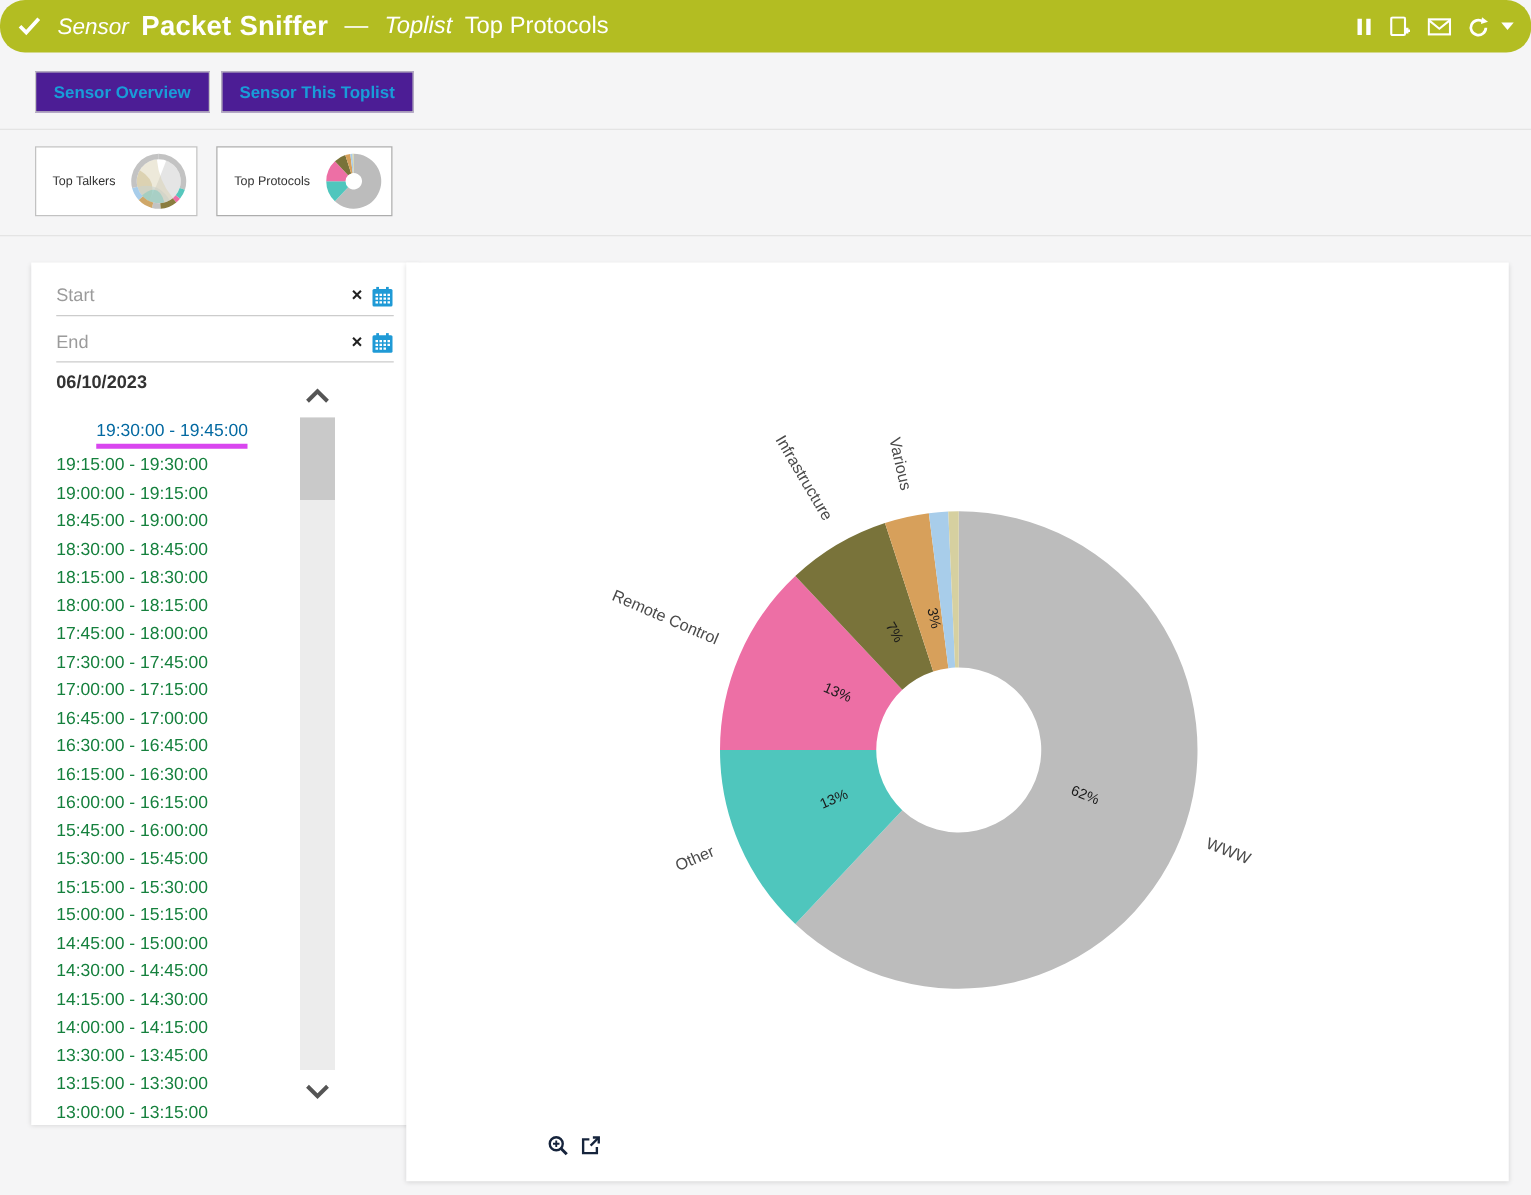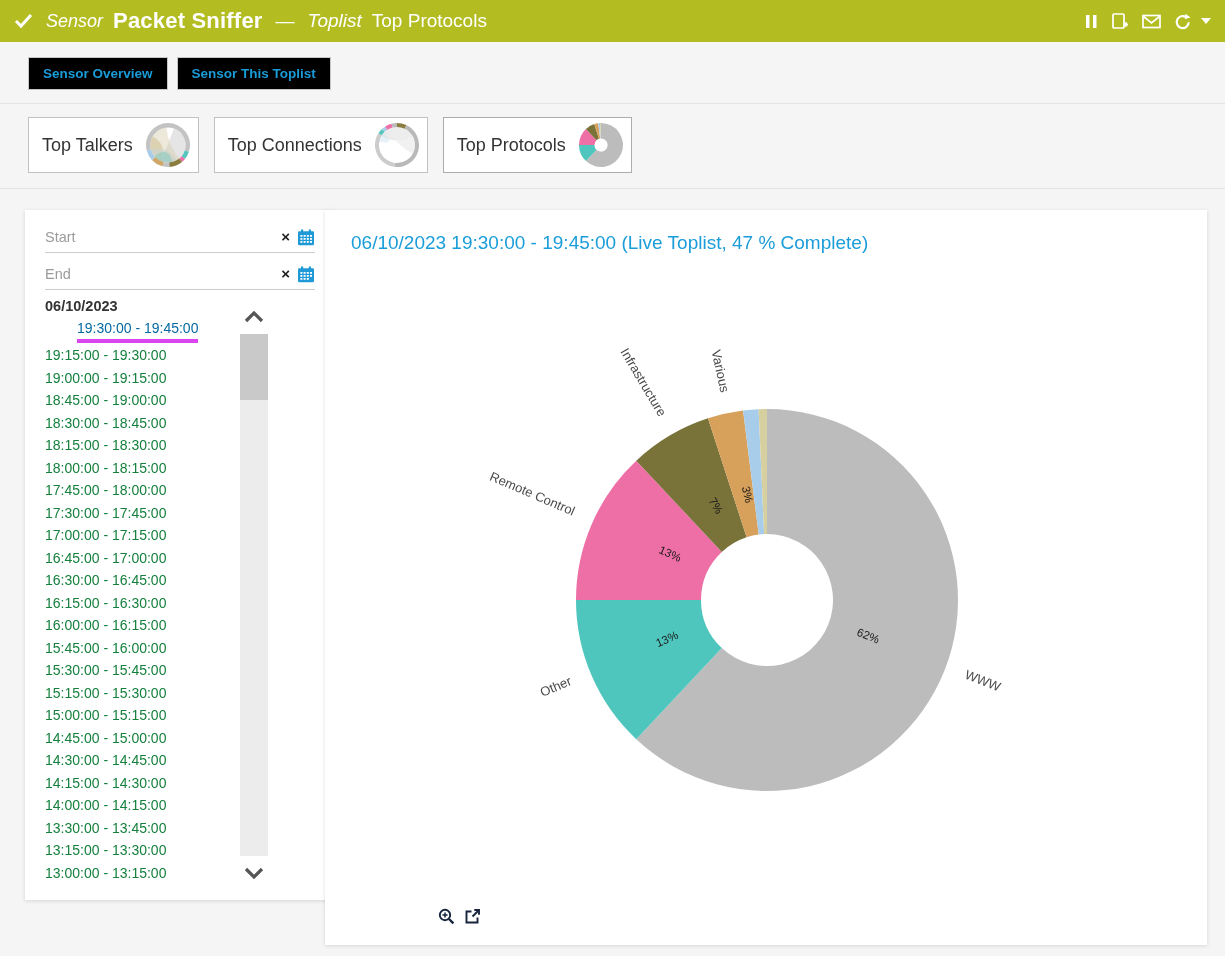--- a/index.html
+++ b/index.html
@@ -1,60 +1,60 @@
 <!DOCTYPE html>
 <html><head>
 <meta charset="utf-8">
 <style>
   * { margin:0; padding:0; box-sizing:border-box; }
   html,body { width:1225px; height:956px; }
   body { font-family:"Liberation Sans", sans-serif; background:#f5f5f6; position:relative; overflow:hidden; }
 
   
   .topbar { position:absolute; top:0; left:0; width:100%; height:42px; background:#b3bd22;
-            display:flex; align-items:center; padding:0 14px; color:#fff; }
+            display:flex; align-items:center; padding:0 14px; color:#fff;border-radius:20px; }
   .topbar .chk { display:flex; align-items:center; margin-right:12px; }
   .t-sensor-label { font-style:italic; font-size:18px; }
   .t-sensor-name  { font-weight:bold; font-size:22px; margin-left:10px; letter-spacing:.2px; }
   .t-dash { margin:0 13px; font-size:19px; }
   .t-toplist-label { font-style:italic; font-size:19px; }
   .t-toplist-name  { font-size:19px; margin-left:10px; }
   .topbar-icons { margin-left:auto; display:flex; align-items:center; gap:13px; }
   .tb-icon { display:flex; align-items:center; cursor:pointer; }
   .caret { width:0; height:0; border-left:5px solid transparent; border-right:5px solid transparent;
            border-top:6px solid #fff; margin-left:-4px; }
 
   
   .toolbar { position:absolute; top:57px; left:28px; display:flex; gap:9px; }
-  .btn { background:#000000; border:1px solid #c6c6c6; color:#199cd8; font-weight:bold;
+  .btn { background:#4c1d95; border:1px solid #c6c6c6; color:#199cd8; font-weight:bold;
          font-size:13.5px; padding:8px 14px; cursor:pointer; font-family:inherit; }
 
   .divider { position:absolute; left:0; width:100%; height:1px; background:#e4e4e4; }
 
   
   .cards { position:absolute; top:117px; left:28px; display:flex; gap:15px; }
   .card { background:#fff; border:1px solid #c2c2c2; height:56px; display:flex; align-items:center;
           padding:0 7px 0 13px; gap:12px; cursor:pointer; }
   .card.active { border-color:#adadad; }
-  .card .clabel { font-size:18px; color:#333; white-space:nowrap; }
+  .card .clabel { font-size:10px; color:#333; white-space:nowrap; }
   .card svg { width:46px; height:46px; flex:0 0 auto; }
 
   
   .left-panel { position:absolute; left:25px; top:210px; width:310px; height:690px; background:#fff;
                 box-shadow:0 1px 4px rgba(0,0,0,.13); }
   .inputs { padding:12px 20px 0 20px; }
   .input-row { border-bottom:1px solid #ccc; height:31px; display:flex; align-items:center; margin-bottom:6px; }
   .input-row input { border:none; outline:none; flex:1; font-size:14.5px; color:#333;
                      font-family:inherit; background:transparent; min-width:0; }
   .input-row input::placeholder { color:#9b9b9b; opacity:1; }
   .clear-x { font-weight:bold; color:#222; font-size:15px; margin:0 7px 2px 0; cursor:pointer; line-height:1; }
   .cal { display:flex; align-items:center; cursor:pointer; }
 
   .list-wrap { position:absolute; top:88px; left:20px; width:190px; }
-  .date-header { font-weight:bold; font-size:14.5px; color:#333; margin-bottom:4px; }
+  .date-header { font-weight:bold; font-size:14.5px; color:#333; margin-bottom:20px; }
   .time-item { display:block; font-size:14px; color:#15803d; line-height:22.5px;
                text-decoration:none; cursor:pointer; white-space:nowrap; }
   .time-item.selected { color:#0369a1; text-decoration:none; border-bottom:4px solid #d946ef;
                display:inline-block; line-height:21px; margin-bottom:1px;margin-left:32px; }
 
   .scrollbar { position:absolute; left:215px; top:90px; width:28px; height:590px; display:flex; flex-direction:column; }
   .sb-btn { height:34px; background:#fff; display:flex; align-items:center; justify-content:center; cursor:pointer; }
   .sb-track { flex:1; background:#ececec; position:relative; }
   .sb-thumb { position:absolute; top:0; left:0; width:100%; height:66px; background:#c9c9c9; cursor:grab; }
 
@@ -133,35 +133,20 @@
         <path d="M34.313061930483094 36.482382198894015 Q23 23 21.466058927641214 5.466973313585278 A17.6 17.6 0 1 0 34.313061930483094 36.482382198894015 Z" fill="#d6cfae" fill-opacity="0.45"></path>
         <path d="M27.555215193804372 40.0002945426876 Q23 23 9.517617801105988 34.313061930483094 A17.6 17.6 0 0 0 27.555215193804372 40.0002945426876 Z" fill="#56c7bd" fill-opacity="0.35"></path>
         <path d="M23.00 1.00 A22 22 0 0 1 43.92 29.80 L39.74 28.44 A17.6 17.6 0 0 0 23.00 5.40 Z" fill="#c3c3c3"></path>
         <path d="M43.92 29.80 A22 22 0 0 1 39.95 37.02 L36.56 34.22 A17.6 17.6 0 0 0 39.74 28.44 Z" fill="#56c7bd"></path>
         <path d="M39.95 37.02 A22 22 0 0 1 37.02 39.95 L34.22 36.56 A17.6 17.6 0 0 0 36.56 34.22 Z" fill="#ed6fa5"></path>
         <path d="M37.02 39.95 A22 22 0 0 1 24.38 44.96 L24.11 40.57 A17.6 17.6 0 0 0 34.22 36.56 Z" fill="#8a7d3f"></path>
         <path d="M24.38 44.96 A22 22 0 0 1 17.53 44.31 L18.62 40.05 A17.6 17.6 0 0 0 24.11 40.57 Z" fill="#c3c3c3"></path>
         <path d="M17.53 44.31 A22 22 0 0 1 6.96 38.06 L10.17 35.05 A17.6 17.6 0 0 0 18.62 40.05 Z" fill="#cfa768"></path>
         <path d="M6.96 38.06 A22 22 0 0 1 1.69 28.47 L5.95 27.38 A17.6 17.6 0 0 0 10.17 35.05 Z" fill="#a8cdea"></path>
         <path d="M1.69 28.47 A22 22 0 0 1 23.00 1.00 L23.00 5.40 A17.6 17.6 0 0 0 5.95 27.38 Z" fill="#c3c3c3"></path>
-      </svg>
-  </div>
-  <div class="card">
-    <span class="clabel">Top Connections</span>
-    <svg viewBox="0 0 46 46">
-        <path d="M7.376901715728728 13.979999999999999 Q23 23 38.62309828427128 13.980000000000006 A18.04 18.04 0 0 0 7.376901715728728 13.979999999999999 Z" fill="#e3e3e3" fill-opacity="0.7"></path>
-        <path d="M13.979999999999992 7.376901715728733 Q23 23 38.62309828427128 32.01999999999998 A18.04 18.04 0 0 0 13.979999999999992 7.376901715728733 Z" fill="#ededed" fill-opacity="0.8"></path>
-        <path d="M5.234068135659765 19.867386874888584 Q23 23 9.180558246133636 11.404111521254832 A18.04 18.04 0 0 0 5.234068135659765 19.867386874888584 Z" fill="#cfe3f2" fill-opacity="0.5"></path>
-        <path d="M23.00 1.00 A22 22 0 0 1 32.37 3.09 L30.68 6.68 A18.04 18.04 0 0 0 23.00 4.96 Z" fill="#8a7d3f"></path>
-        <path d="M32.37 3.09 A22 22 0 0 1 20.24 44.83 L20.74 40.90 A18.04 18.04 0 0 0 30.68 6.68 Z" fill="#b9b9b9"></path>
-        <path d="M20.24 44.83 A22 22 0 0 1 4.42 11.21 L7.77 13.33 A18.04 18.04 0 0 0 20.74 40.90 Z" fill="#cccccc"></path>
-        <path d="M4.42 11.21 A22 22 0 0 1 7.94 6.96 L10.65 9.85 A18.04 18.04 0 0 0 7.77 13.33 Z" fill="#56c7bd"></path>
-        <path d="M7.94 6.96 A22 22 0 0 1 11.21 4.42 L13.33 7.77 A18.04 18.04 0 0 0 10.65 9.85 Z" fill="#a8cdea"></path>
-        <path d="M11.21 4.42 A22 22 0 0 1 17.53 1.69 L18.51 5.53 A18.04 18.04 0 0 0 13.33 7.77 Z" fill="#ed6fa5"></path>
-        <path d="M17.53 1.69 A22 22 0 0 1 23.00 1.00 L23.00 4.96 A18.04 18.04 0 0 0 18.51 5.53 Z" fill="#b9b9b9"></path>
       </svg>
   </div>
   <div class="card active">
     <span class="clabel">Top Protocols</span>
     <svg viewBox="0 0 46 46">
         <path d="M23.00 1.00 A22 22 0 1 1 7.94 39.04 L18.48 27.81 A6.6 6.6 0 1 0 23.00 16.40 Z" fill="#bcbcbc"></path>
         <path d="M7.94 39.04 A22 22 0 0 1 1.00 23.00 L16.40 23.00 A6.6 6.6 0 0 0 18.48 27.81 Z" fill="#4fc6bd"></path>
         <path d="M1.00 23.00 A22 22 0 0 1 7.94 6.96 L18.48 18.19 A6.6 6.6 0 0 0 16.40 23.00 Z" fill="#ed6fa5"></path>
         <path d="M7.94 6.96 A22 22 0 0 1 16.20 2.08 L20.96 16.72 A6.6 6.6 0 0 0 18.48 18.19 Z" fill="#79733a"></path>
         <path d="M16.20 2.08 A22 22 0 0 1 20.24 1.17 L22.17 16.45 A6.6 6.6 0 0 0 20.96 16.72 Z" fill="#d7a05b"></path>
@@ -243,21 +228,20 @@
     </div>
     <div class="sb-btn">
       <svg width="22" height="14" viewBox="0 0 22 14">
           <polyline points="3,3 11,11 19,3" fill="none" stroke="#555" stroke-width="3.2"></polyline>
         </svg>
     </div>
   </div>
 </div>
 
 <div class="main-panel">
-  <div class="main-title">06/10/2023 19:30:00 - 19:45:00 (Live Toplist, 47 % Complete)</div>
   <svg class="donut-svg" id="donut" width="862" height="620" viewBox="0 0 862 620">
       <path d="M432.00 144.00 A191 191 0 1 1 301.25 474.23 L386.82 383.11 A66 66 0 1 0 432.00 269.00 Z" fill="#bcbcbc"></path>
       <path d="M301.25 474.23 A191 191 0 0 1 241.00 335.00 L366.00 335.00 A66 66 0 0 0 386.82 383.11 Z" fill="#4fc6bd"></path>
       <path d="M241.00 335.00 A191 191 0 0 1 301.25 195.77 L386.82 286.89 A66 66 0 0 0 366.00 335.00 Z" fill="#ed6fa5"></path>
       <path d="M301.25 195.77 A191 191 0 0 1 372.98 153.35 L411.60 272.23 A66 66 0 0 0 386.82 286.89 Z" fill="#79733a"></path>
       <path d="M372.98 153.35 A191 191 0 0 1 408.06 145.51 L423.73 269.52 A66 66 0 0 0 411.60 272.23 Z" fill="#d7a05b"></path>
       <path d="M408.06 145.51 A191 191 0 0 1 423.60 144.18 L429.10 269.06 A66 66 0 0 0 423.73 269.52 Z" fill="#a8cdea"></path>
       <path d="M423.60 144.18 A191 191 0 0 1 432.00 144.00 L432.00 269.00 A66 66 0 0 0 429.10 269.06 Z" fill="#d6d0a0"></path>
       <text x="531.718528111515" y="374.4813582754317" class="donut-pct" text-anchor="middle" transform="rotate(21.6 531.7 374.5)">62%</text>
       <text x="629.1126150083093" y="413.0424051691518" class="donut-name" text-anchor="start" transform="rotate(21.6 629.1 413.0)">WWW</text>

